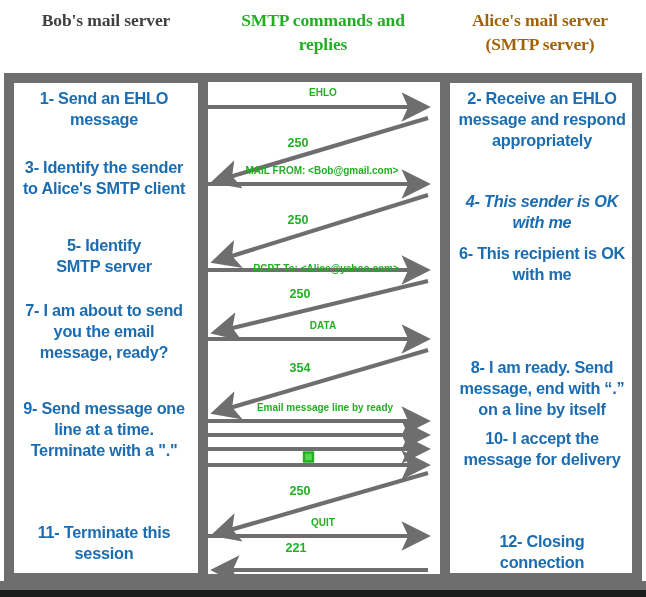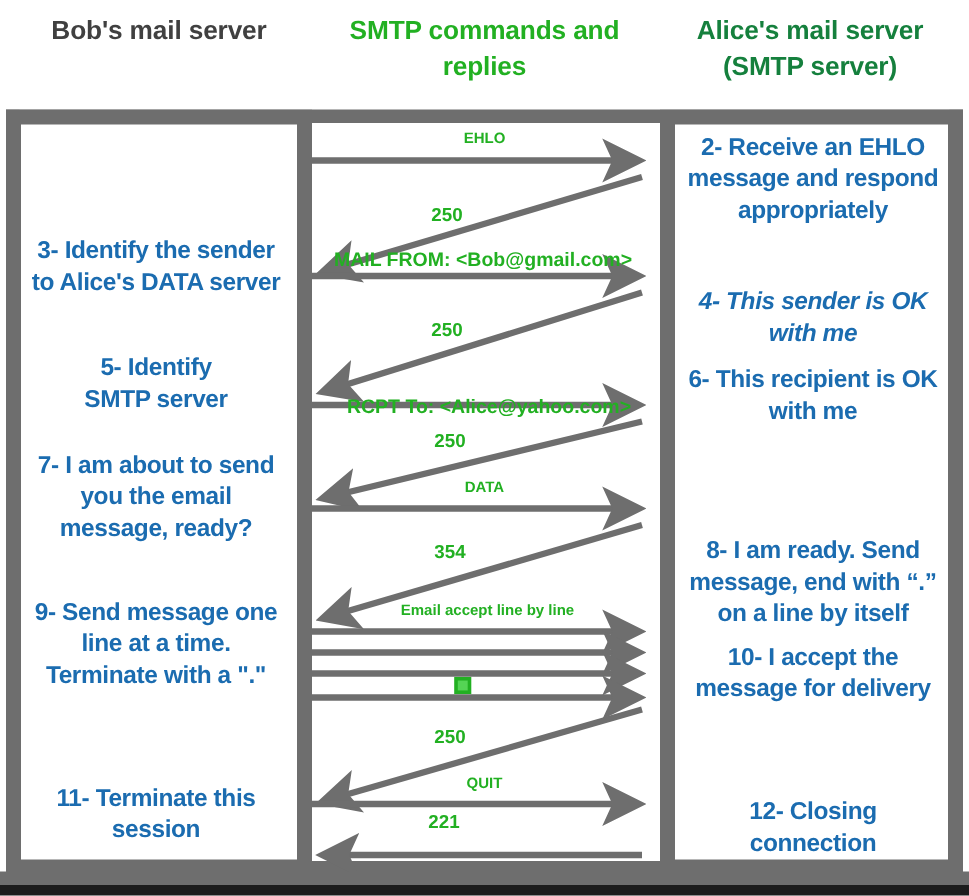--- a/index.html
+++ b/index.html
@@ -14,24 +14,24 @@
 
   
   .heading{
     position:absolute;
     text-align:center;
     font-size:17.5px;
     font-weight:bold;
     line-height:1.35;
     letter-spacing:-0.1px;
   }
-  .heading .ln{display:block;white-space:nowrap;}
+  .heading .ln{display:block;white-space:nowrap;font-family:Liberation Serif, serif;}
   #head-left  {left:6px;  top:9px;  width:200px; color:#404040;}
   #head-mid   {left:214px;top:9px;  width:218px; color:#22b022;}
-  #head-right {left:440px;top:9px;  width:200px; color:#15803d;}
+  #head-right {left:440px;top:9px;  width:200px; color:#a16207;}
 
   
   #frame{
     position:absolute;
     left:4px; top:73px; width:638px; height:510px;
     background:#ffffff;
     border-top:9px solid #6e6e6e;
     border-left:9px solid #6e6e6e;
     border-right:0;
     border-bottom:9px solid #6e6e6e;
@@ -94,21 +94,21 @@
   .msglabel{
     position:absolute;
     color:#22b022;
     font-weight:bold;
     white-space:nowrap;
     text-align:center;
     letter-spacing:0px;
   }
   .code{font-size:12.5px;}
   .cmd {font-size:10px;}
-  .cmdbig{font-size:13px;}
+  .cmdbig{font-size:10px;}
 </style>
 </head>
 <body>
 
 <div id="stage">
 
   <div class="heading" id="head-left">
     <span class="ln">Bob's mail server</span>
   </div>
   <div class="heading" id="head-mid">
@@ -167,32 +167,36 @@
     </svg>
 
     <div class="msglabel cmd" style="left:55px;  top:14px;  width:120px;">EHLO</div>
     <div class="msglabel code" style="left:60px;  top:63px;  width:60px;">250</div>
     <div class="msglabel cmdbig" style="left:14px;  top:92px;  width:200px;">MAIL FROM: &lt;Bob@gmail.com&gt;</div>
     <div class="msglabel code" style="left:60px;  top:140px; width:60px;">250</div>
     <div class="msglabel cmdbig" style="left:18px;  top:178px; width:200px;margin-top:12px;">RCPT To: &lt;Alice@yahoo.com&gt;</div>
     <div class="msglabel code" style="left:62px;  top:214px; width:60px;">250</div>
     <div class="msglabel cmd" style="left:55px;  top:247px; width:120px;">DATA</div>
     <div class="msglabel code" style="left:62px;  top:288px; width:60px;">354</div>
-    <div class="msglabel cmd" style="left:12px;  top:329px; width:210px;">Email accept line by line</div>
+    <div class="msglabel cmd" style="left:12px;  top:329px; width:210px;">Email message line by ready</div>
     <div class="msglabel code" style="left:62px;  top:411px; width:60px;">250</div>
     <div class="msglabel cmd" style="left:55px;  top:444px; width:120px;">QUIT</div>
     <div class="msglabel code" style="left:58px;  top:468px; width:60px;">221</div>
   </div>
 
   <div class="actorbox" id="box-left"></div>
   <div class="actorbox" id="box-right"></div>
 
+  <div class="step" id="step1">
+    <span class="ln">1- Send an EHLO</span>
+    <span class="ln">message</span>
+  </div>
   <div class="step" id="step3">
     <span class="ln">3- Identify the sender</span>
-    <span class="ln">to Alice's DATA server</span>
+    <span class="ln">to Alice's SMTP client</span>
   </div>
   <div class="step" id="step5">
     <span class="ln">5- Identify</span>
     <span class="ln">SMTP server</span>
   </div>
   <div class="step" id="step7">
     <span class="ln">7- I am about to send</span>
     <span class="ln">you the email</span>
     <span class="ln">message, ready?</span>
   </div>

